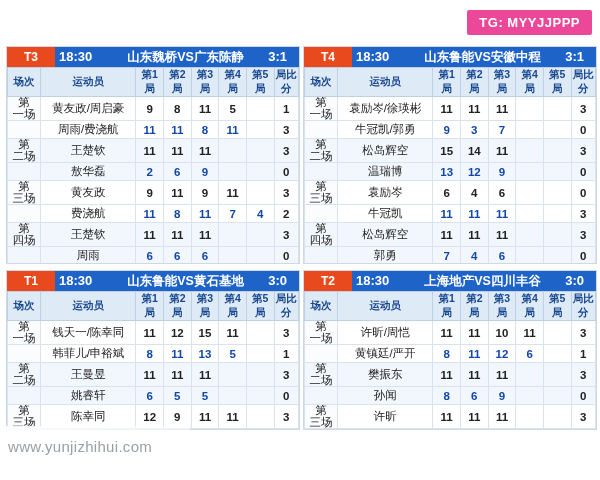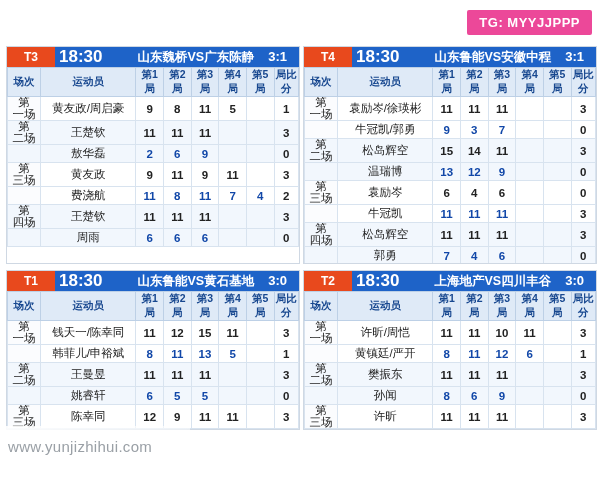--- a/index.html
+++ b/index.html
@@ -85,21 +85,21 @@
   .tb-rest {
     background: #1e63c8;
     flex: 1;
     display: flex;
     align-items: center;
     padding-left: 4px;
     gap: 5px;
     overflow: hidden;
     white-space: nowrap;
   }
-  .tb-time { font-size: 17px; }
+  .tb-time { font-size: 13px; }
   .tb-event { font-size: 12.5px; margin-top: 39px; }
   .tb-teams { font-size: 12.5px; }
   .tb-score {
     margin-left: auto;
     padding-right: 12px;
     font-size: 13px;
     font-weight: bold;
   }
 
   
@@ -192,20 +192,33 @@
                 <span>一场</span>
               </td>
               <td class="c-player col-player">黄友政/周启豪</td>
               <td class="c-g col-g">9</td>
               <td class="c-g col-g">8</td>
               <td class="c-g col-g">11</td>
               <td class="c-g col-g">5</td>
               <td class="c-g col-g"></td>
               <td class="c-total col-total">1</td>
             </tr>
+            <tr>
+              <td class="c-round col-round">
+                <span></span>
+                <span></span>
+              </td>
+              <td class="c-player col-player">周雨/费浇航</td>
+              <td class="c-g col-g blue">11</td>
+              <td class="c-g col-g blue">11</td>
+              <td class="c-g col-g blue">8</td>
+              <td class="c-g col-g blue">11</td>
+              <td class="c-g col-g blue"></td>
+              <td class="c-total col-total">3</td>
+            </tr>
             <tr class="alt">
               <td class="c-round col-round">
                 <span>第</span>
                 <span>二场</span>
               </td>
               <td class="c-player col-player">王楚钦</td>
               <td class="c-g col-g">11</td>
               <td class="c-g col-g">11</td>
               <td class="c-g col-g">11</td>
               <td class="c-g col-g"></td>

